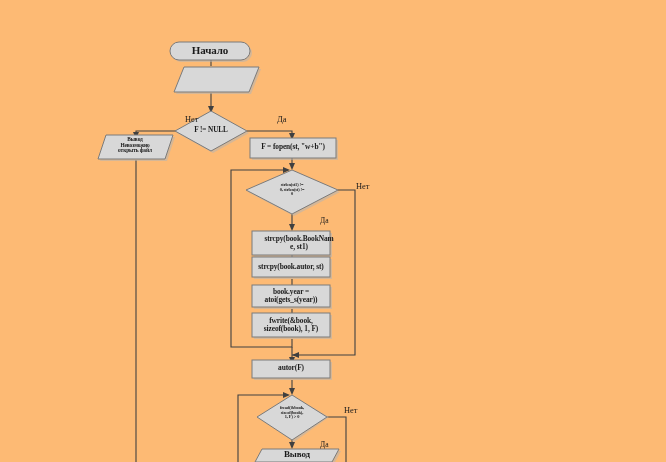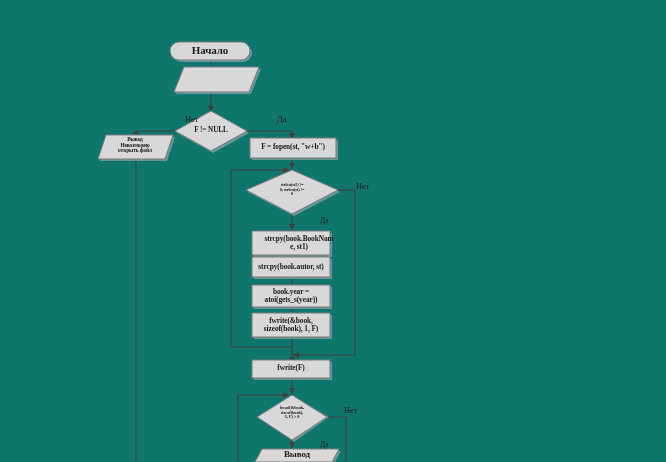--- a/index.html
+++ b/index.html
@@ -7,21 +7,21 @@
     padding: 0;
     background: #ffffff;
   }
   body {
     font-family: "Liberation Serif", "DejaVu Serif", serif;
   }
   #canvas {
     position: relative;
     width: 666px;
     height: 462px;
-    background: #0f766e;
+    background: #fdba74;
     overflow: hidden;
   }
   #flow-svg {
     position: absolute;
     left: 0;
     top: 0;
     width: 666px;
     height: 462px;
   }
   .shape-fill {
@@ -186,21 +186,21 @@
 e, st1)</div>
 
   <div class="lbl lbl-process" style="left:251px; top:263px; width:80px;">strcpy(book.autor, st)</div>
 
   <div class="lbl lbl-process" style="left:252px; top:288px; width:78px;">book.year =
 atoi(gets_s(year))</div>
 
   <div class="lbl lbl-process" style="left:252px; top:317px; width:78px;">fwrite(&amp;book,
 sizeof(book), 1, F)</div>
 
-  <div class="lbl lbl-process" style="left:252px; top:364px; width:78px;">fwrite(F)</div>
+  <div class="lbl lbl-process" style="left:252px; top:364px; width:78px;">autor(F)</div>
 
   <div class="lbl lbl-decision-sm" style="left:265px; top:406px; width:54px;">fread(&amp;book,
 sizeof(book),
 1, F) &gt; 0</div>
 
   <div class="lbl lbl-io" style="left:257px; top:450px; width:80px;">Вывод</div>
 
   <div class="edge-label edge-label-lg" style="left:159px; top:115px;">Нет</div>
 
   <div class="edge-label edge-label-lg" style="left:251px; top:115px;">Да</div>

